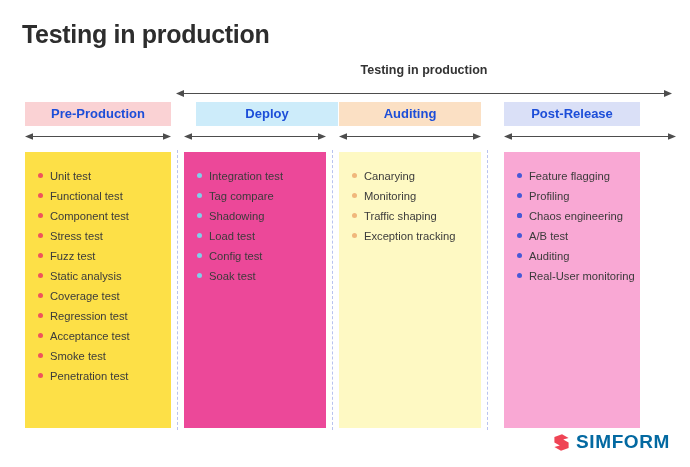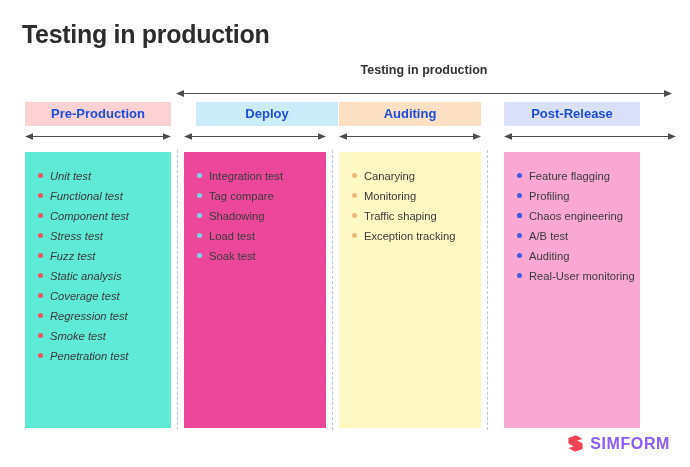--- a/index.html
+++ b/index.html
@@ -92,21 +92,21 @@
   
   .panel {
     position: absolute;
     top: 152px;
     left: 0;
     width: 100%;
     height: 276px;
     box-sizing: border-box;
     padding: 14px 0 10px 0;
   }
-  .panel-pre  { background: #5eead4; font-style: italic; }
+  .panel-pre  { background: #fde047; }
   .panel-dep  { background: #ec4899; }
   .panel-rel  { background: #fef9c3; }
   .panel-post { background: #f9a8d4; }
 
   .item {
     position: relative;
     font-size: 11.2px;
     line-height: 20px;
     color: #3b3b3b;
     padding-left: 25px;
@@ -142,24 +142,24 @@
   .logo {
     position: absolute;
     right: 20px;
     bottom: 14px;
     display: flex;
     align-items: center;
     gap: 5px;
   }
   .logo-mark { display: block; width: 19px; height: 19px; }
   .logo-text {
-    font-size: 16px;
+    font-size: 19px;
     font-weight: bold;
     letter-spacing: 0.6px;
-    color: #8b5cf6;
+    color: #0369a1;
   }
 </style>
 </head>
 <body>
 
 <div id="slide">
 
   <div class="page-title">Testing in production</div>
 
   <div class="top-label">Testing in production</div>
@@ -186,39 +186,41 @@
     </div>
     <div class="panel panel-pre">
       <div class="item"><span class="bullet b-pre"></span><span>Unit test</span></div>
       <div class="item"><span class="bullet b-pre"></span><span>Functional test</span></div>
       <div class="item"><span class="bullet b-pre"></span><span>Component test</span></div>
       <div class="item"><span class="bullet b-pre"></span><span>Stress test</span></div>
       <div class="item"><span class="bullet b-pre"></span><span>Fuzz test</span></div>
       <div class="item"><span class="bullet b-pre"></span><span>Static analysis</span></div>
       <div class="item"><span class="bullet b-pre"></span><span>Coverage test</span></div>
       <div class="item"><span class="bullet b-pre"></span><span>Regression test</span></div>
+      <div class="item"><span class="bullet b-pre"></span><span>Acceptance test</span></div>
       <div class="item"><span class="bullet b-pre"></span><span>Smoke test</span></div>
       <div class="item"><span class="bullet b-pre"></span><span>Penetration test</span></div>
     </div>
   </div>
 
   <div class="col col-dep">
     <div class="chip chip-dep">Deploy</div>
     <div class="col-arrow">
       <svg width="142" height="9" viewBox="0 0 142 9" preserveAspectRatio="none" xmlns="http://www.w3.org/2000/svg">
         <line x1="6" y1="4.5" x2="136" y2="4.5" stroke="#4d4d4d" stroke-width="1.1"></line>
         <polygon points="0,4.5 8,1.2 8,7.8" fill="#4d4d4d"></polygon>
         <polygon points="142,4.5 134,1.2 134,7.8" fill="#4d4d4d"></polygon>
       </svg>
     </div>
     <div class="panel panel-dep">
       <div class="item"><span class="bullet b-dep"></span><span>Integration test</span></div>
       <div class="item"><span class="bullet b-dep"></span><span>Tag compare</span></div>
       <div class="item"><span class="bullet b-dep"></span><span>Shadowing</span></div>
       <div class="item"><span class="bullet b-dep"></span><span>Load test</span></div>
+      <div class="item"><span class="bullet b-dep"></span><span>Config test</span></div>
       <div class="item"><span class="bullet b-dep"></span><span>Soak test</span></div>
     </div>
   </div>
 
   <div class="col col-rel">
     <div class="chip chip-rel">Auditing</div>
     <div class="col-arrow">
       <svg width="142" height="9" viewBox="0 0 142 9" preserveAspectRatio="none" xmlns="http://www.w3.org/2000/svg">
         <line x1="6" y1="4.5" x2="136" y2="4.5" stroke="#4d4d4d" stroke-width="1.1"></line>
         <polygon points="0,4.5 8,1.2 8,7.8" fill="#4d4d4d"></polygon>

